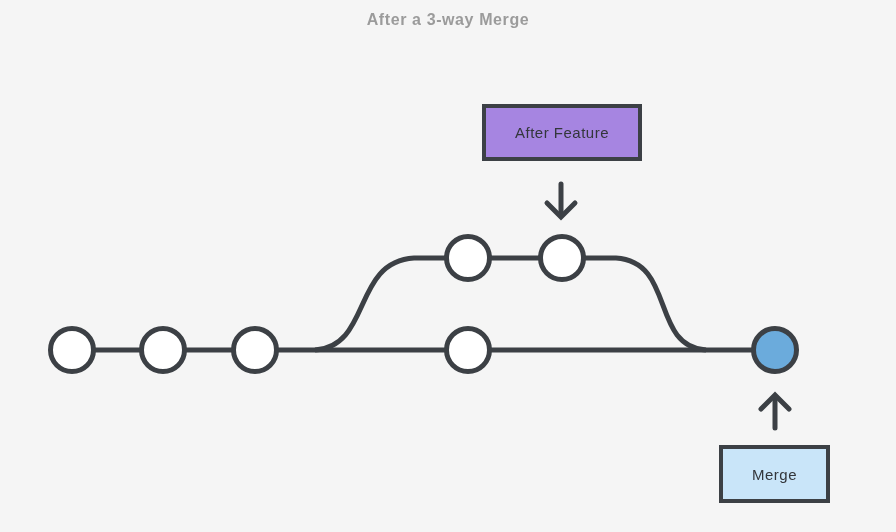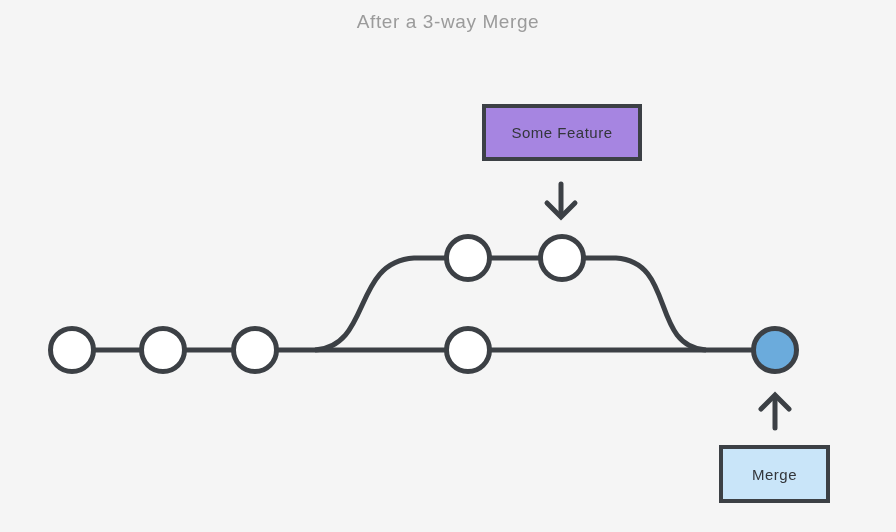--- a/index.html
+++ b/index.html
@@ -13,22 +13,22 @@
     height: 532px;
     background: var(--background, #f5f5f5);
     overflow: hidden;
   }
   .diagram-title {
     position: absolute;
     top: 11px;
     left: 0;
     width: 100%;
     text-align: center;
-    font-size: 19px;
-    font-weight: normal;
+    font-size: 16px;
+    font-weight: bold;
     letter-spacing: 0.6px;
     color: var(--title_text, #9b9b9b);
   }
   svg.graph {
     position: absolute;
     inset: 0;
   }
   .rail {
     fill: none;
     stroke: var(--stroke, #3c4045);
@@ -103,20 +103,20 @@
       <path class="arrow" d="M 547 203 L 561 217 L 575 203"></path>
     </g>
 
     <g>
       <path class="arrow" d="M 775 428 L 775 398"></path>
       <path class="arrow" d="M 761 409 L 775 395 L 789 409"></path>
     </g>
   </svg>
 
   <div class="label-box feature">
-    <span>Some Feature</span>
+    <span>After Feature</span>
   </div>
 
   <div class="label-box main">
     <span>Merge</span>
   </div>
 
 </div>
 
 </body></html>

